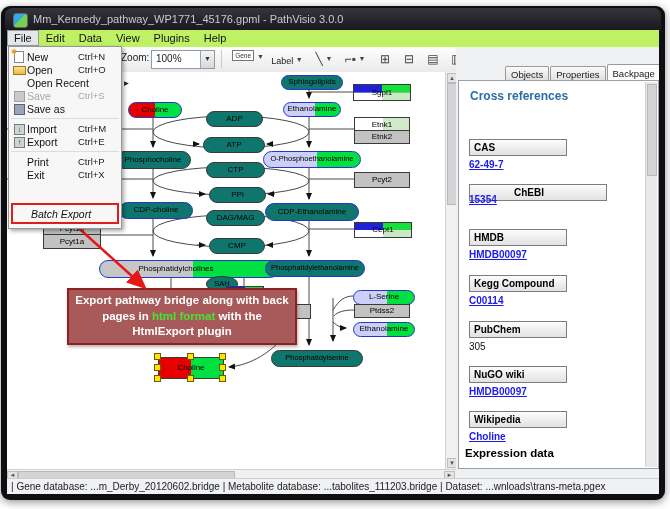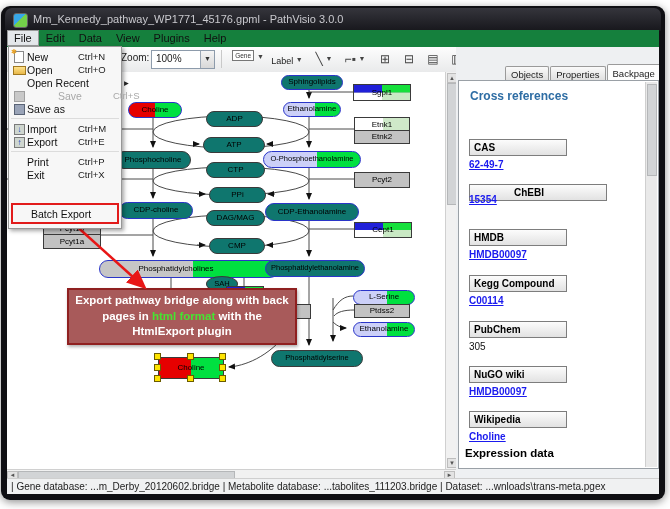--- a/index.html
+++ b/index.html
@@ -9,21 +9,21 @@
   
   .frame{position:absolute;left:1px;top:6px;width:664px;height:494px;background:#0f0f13;
          border-radius:9px;box-shadow:0 2px 8px rgba(0,0,0,.45);}
   .titlebar{position:absolute;left:5px;top:8px;width:656px;height:23px;border-radius:7px 7px 0 0;
             background:linear-gradient(#35353c,#17171c);color:#c9c9ce;font-size:11px;line-height:23px;}
   .app-icon{position:absolute;left:8px;top:5px;width:13px;height:13px;border-radius:3px;
             background:linear-gradient(135deg,#37a7e8 0 45%,#74d14a 45% 100%);border:1px solid #666;}
   .title-text{position:absolute;left:28px;top:0;white-space:nowrap;}
   .content{position:absolute;left:7px;top:30px;width:652px;height:464px;background:#eef0f2;overflow:hidden;}
   
-  .menubar{position:absolute;left:0;top:0;width:100%;height:17px;background:#15803d;
+  .menubar{position:absolute;left:0;top:0;width:100%;height:17px;background:#bef264;
            border-bottom:1px solid #d9d9d9;font-size:11px;color:#111;}
   .mb-item{display:inline-block;padding:1px 7px;height:14px;line-height:14px;}
   .mb-item.open{border:1px solid #9a9a9a;background:#e4e7ea;padding:0 6px;}
   
   .toolbar{position:absolute;left:0;top:17px;width:652px;height:25px;
            background:linear-gradient(#fdfdfd,#e9eaeb);border-bottom:1px solid #c6c6c6;font-size:10px;color:#222;}
   .tb-sep{position:absolute;top:3px;width:1px;height:18px;background:#c9c9c9;}
   .combo{position:absolute;height:17px;background:#fff;border:1px solid #8d9bab;font-size:10px;}
   .combo .val{position:absolute;left:4px;top:0;line-height:16px;white-space:nowrap;}
   .combo .dd{position:absolute;right:0;top:0;width:13px;height:100%;background:linear-gradient(#f4f4f4,#d8d8d8);
@@ -54,24 +54,24 @@
           background-size:100% 50%,100% 50%;background-position:top,bottom;background-repeat:no-repeat;}
   .c-halfpale{background:linear-gradient(to right,#ffffff 0 52%,#cfe9c9 52% 100%);}
   .hd{position:absolute;width:5px;height:5px;background:#ffe400;border:1px solid #6b5c00;z-index:7;}
   
   .filemenu{position:absolute;left:8px;top:46px;width:112px;background:#f7f7f7;border:1px solid #979797;
             box-shadow:2px 2px 4px rgba(0,0,0,.35);z-index:70;padding:3px 0 4px 0;font-size:10.5px;color:#111;}
   .fm-row{display:flex;align-items:center;height:13px;padding:0 3px 0 2px;}
   .fm-ic{width:16px;text-align:center;flex:0 0 16px;height:11px;position:relative;}
   .fm-lb{flex:1;white-space:nowrap;}
   .fm-sc{flex:0 0 40px;text-align:left;font-size:9.5px;color:#222;}
-  .fm-row.dis .fm-lb,.fm-row.dis .fm-sc{color:#a8a8a8;margin-left:31px;}
+  .fm-row.dis .fm-lb,.fm-row.dis .fm-sc{color:#a8a8a8;}
   .fm-sep{height:1px;background:#dcdcdc;margin:3px 2px;}
   .fm-spacer{height:22px;}
-  .fm-hl{border:2px solid #e21b1b;margin:0 2px;padding:2px 0;}
+  .fm-hl{border:2px solid #e21b1b;margin:0 2px;padding:2px 0;font-style:italic;}
   .ic-page{position:absolute;left:3px;top:0;width:8px;height:10px;background:#fff;border:1px solid #888;}
   .ic-star{position:absolute;left:0;top:-3px;color:#e8a020;font-size:7px;}
   .ic-folder{position:absolute;left:2px;top:2px;width:11px;height:7px;background:linear-gradient(#ffe28a,#e8b84a);border:1px solid #a07820;}
   .ic-disk{position:absolute;left:3px;top:1px;width:9px;height:9px;background:#9aa4b8;border:1px solid #5a6476;}
   .ic-disk.gray{background:#c9c9c9;border-color:#a0a0a0;}
   .ic-port{position:absolute;left:3px;top:1px;width:9px;height:9px;background:#cfd6cf;border:1px solid #7a7a7a;
            font-size:8px;line-height:9px;color:#2040c0;text-align:center;}
   
   .callout{position:absolute;left:67px;top:288px;width:222px;z-index:40;background:#a85a5a;
            border:2px solid #8f2020;box-shadow:1px 2px 3px rgba(0,0,0,.3);

